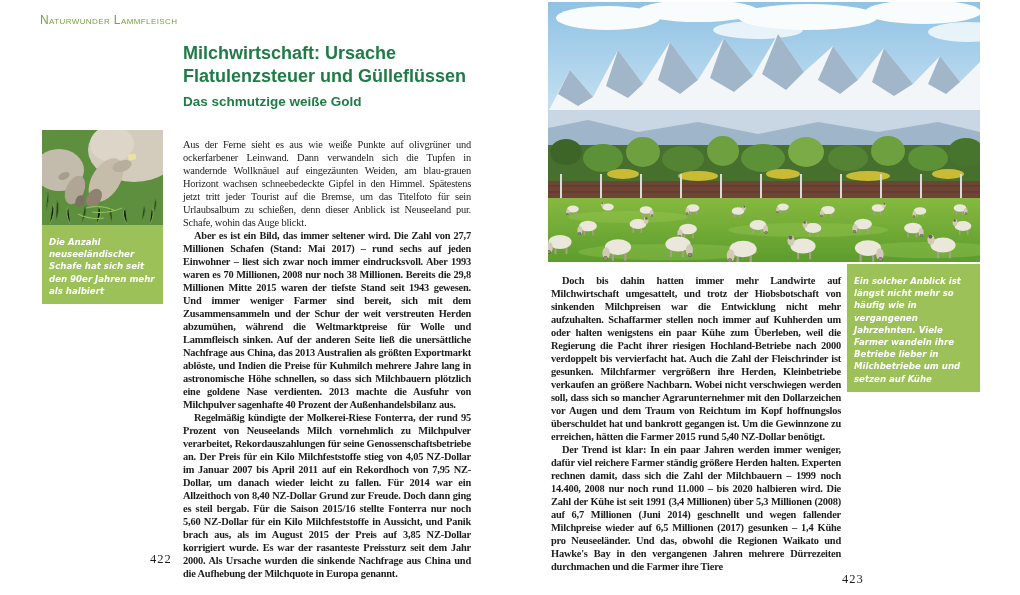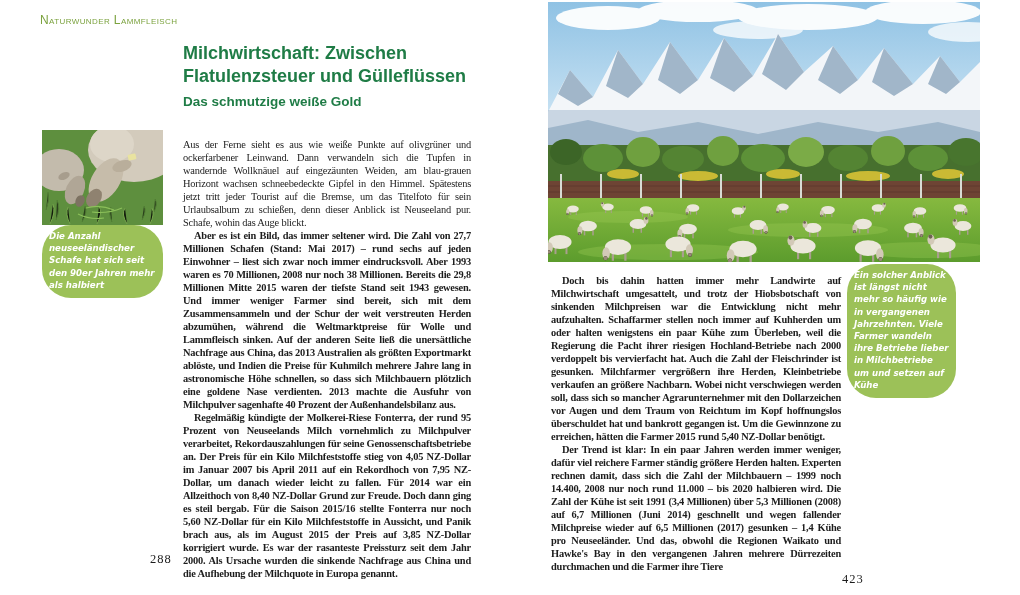--- a/index.html
+++ b/index.html
@@ -31,39 +31,39 @@
   .body-col p.indent{text-indent:11px;font-weight:bold;}
   .col-left{left:183px;top:138px;width:288px;}
   .col-right{left:551px;top:274px;width:290px;}
   figure{margin:0;padding:0;position:absolute;}
   .fig-left{left:42px;top:130px;width:121px;}
   .fig-right{left:548px;top:2px;width:432px;}
   .photo{display:block;}
   .caption{
     background:#9cc158;color:#ffffff;
     font:italic 700 8.6px/1.42 "DejaVu Sans",sans-serif;
-    padding:5px 7px 7px 7px;box-sizing:border-box;border-radius:29px;
+    padding:11px 7px 7px 7px;box-sizing:border-box;
   }
   .caption-left{position:absolute;left:42px;top:225px;width:121px;min-height:47px;}
-  .caption-right{position:absolute;left:847px;top:264px;width:109px;min-height:76px;}
+  .caption-right{position:absolute;left:847px;top:264px;width:133px;min-height:76px;}
   .pagenum{
     position:absolute;top:552px;color:#1c1c1c;
     font-family:"Liberation Serif",serif;font-size:12.5px;letter-spacing:1px;
   }
   .pn-left{left:150px;}
   .pn-right{left:842px;margin-top:20px;}
 </style>
 </head>
 <body>
 
 <div class="spread">
 
   <div class="page-header">Naturwunder Lammfleisch</div>
 
-  <h1 class="title">Milchwirtschaft: Zwischen Flatulenzsteuer und Gülleflüssen</h1>
+  <h1 class="title">Milchwirtschaft: Ursache Flatulenzsteuer und Gülleflüssen</h1>
   <h2 class="subtitle">Das schmutzige weiße Gold</h2>
 
   <figure class="fig-left">
     <svg class="photo" width="121" height="95" viewBox="0 0 121 95" xmlns="http://www.w3.org/2000/svg">
       <rect width="121" height="95" fill="#5e8f3e"></rect>
       <g stroke="#46702c" stroke-width="1" opacity=".55">
         <path d="M4 80 q4 -10 2 -18"></path>
           <path d="M14 90 q5 -12 1 -20"></path>
           <path d="M40 92 q6 -10 3 -16"></path>
         <path d="M70 92 q-4 -9 -1 -15"></path>
@@ -98,21 +98,21 @@
     </svg>
   </figure>
   <div class="caption caption-left">Die Anzahl neuseeländischer Schafe hat sich seit den 90er Jahren mehr als halbiert</div>
 
   <div class="body-col col-left" lang="de">
     <p>Aus der Ferne sieht es aus wie weiße Punkte auf olivgrüner und ockerfarbener Leinwand. Dann verwandeln sich die Tupfen in wandernde Wollknäuel auf eingezäunten Weiden, am blau-grauen Horizont wachsen schneebedeckte Gipfel in den Himmel. Spätestens jetzt tritt jeder Tourist auf die Bremse, um das Titelfoto für sein Urlaubsalbum zu schießen, denn dieser Anblick ist Neuseeland pur. Schafe, wohin das Auge blickt.</p>
     <p class="indent">Aber es ist ein Bild, das immer seltener wird. Die Zahl von 27,7 Millionen Schafen (Stand: Mai 2017) – rund sechs auf jeden Einwohner – liest sich zwar noch immer eindrucksvoll. Aber 1993 waren es 70 Millionen, 2008 nur noch 38 Millionen. Bereits die 29,8 Millionen Mitte 2015 waren der tiefste Stand seit 1943 gewesen. Und immer weniger Farmer sind bereit, sich mit dem Zusammensammeln und der Schur der weit verstreuten Herden abzumühen, während die Weltmarktpreise für Wolle und Lammfleisch sinken. Auf der anderen Seite ließ die unersättliche Nachfrage aus China, das 2013 Australien als größten Exportmarkt ablöste, und Indien die Preise für Kuhmilch mehrere Jahre lang in astronomische Höhe schnellen, so dass sich Milchbauern plötzlich eine goldene Nase verdienten. 2013 machte die Ausfuhr von Milchpulver sagenhafte 40 Prozent der Außenhandelsbilanz aus.</p>
     <p class="indent">Regelmäßig kündigte der Molkerei-Riese Fonterra, der rund 95 Prozent von Neuseelands Milch vornehmlich zu Milchpulver verarbeitet, Rekordauszahlungen für seine Genossenschaftsbetriebe an. Der Preis für ein Kilo Milchfeststoffe stieg von 4,05 NZ-Dollar im Januar 2007 bis April 2011 auf ein Rekordhoch von 7,95 NZ-Dollar, um danach wieder leicht zu fallen. Für 2014 war ein Allzeithoch von 8,40 NZ-Dollar Grund zur Freude. Doch dann ging es steil bergab. Für die Saison 2015/16 stellte Fonterra nur noch 5,60 NZ-Dollar für ein Kilo Milchfeststoffe in Aussicht, und Panik brach aus, als im August 2015 der Preis auf 3,85 NZ-Dollar korrigiert wurde. Es war der rasanteste Preissturz seit dem Jahr 2000. Als Ursache wurden die sinkende Nachfrage aus China und die Aufhebung der Milchquote in Europa genannt.</p>
   </div>
 
-  <div class="pagenum pn-left">288</div>
+  <div class="pagenum pn-left">422</div>
 
   <figure class="fig-right">
     <svg class="photo" width="432" height="260" viewBox="0 0 432 260" xmlns="http://www.w3.org/2000/svg">
       <defs>
         <linearGradient id="sky" x1="0" y1="0" x2="0" y2="1">
           <stop offset="0" stop-color="#8fc2e4"></stop>
             <stop offset="1" stop-color="#dcedf8"></stop>
         </linearGradient>
         <linearGradient id="grass" x1="0" y1="0" x2="0" y2="1">
           <stop offset="0" stop-color="#86b93f"></stop>

